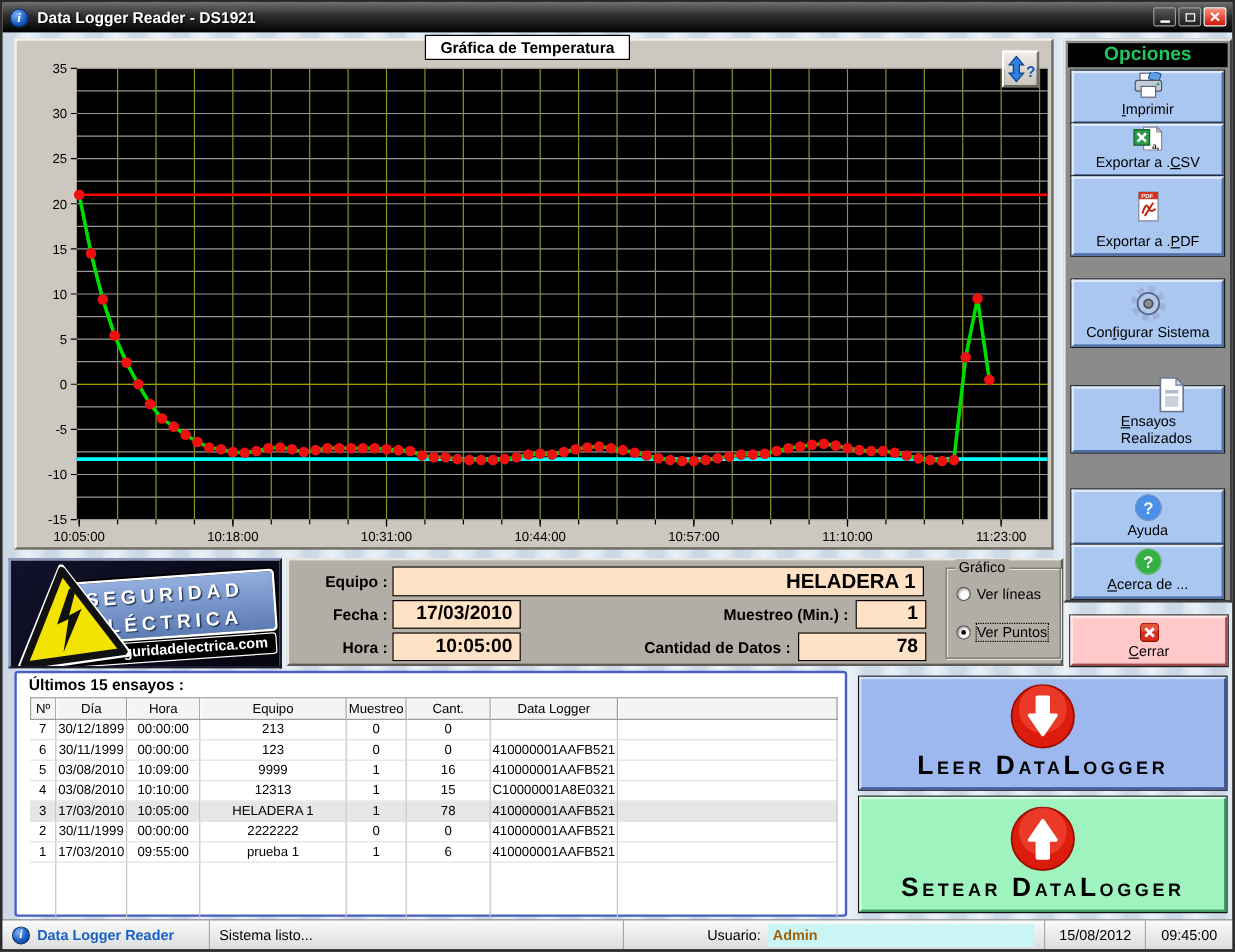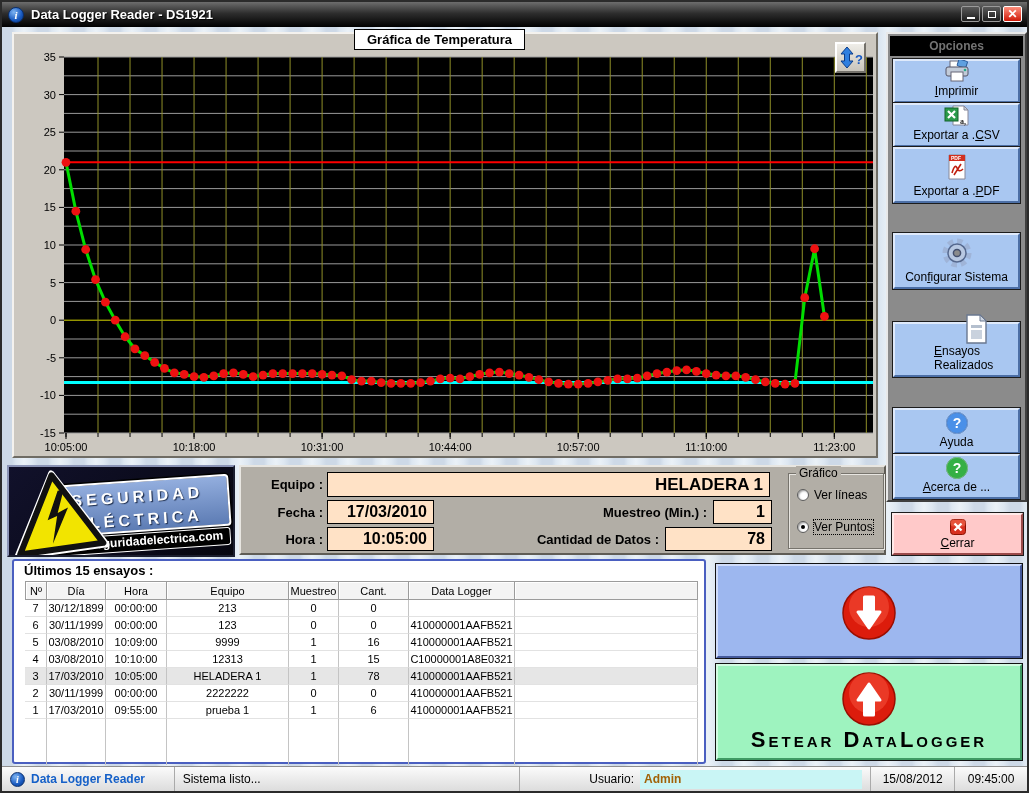--- a/index.html
+++ b/index.html
@@ -51,21 +51,21 @@
     border:2px solid; border-color:#fff #73706a #73706a #fff;
     display:flex; align-items:center; justify-content:center;
   }
   
   .options-panel {
     position:absolute; left:884px; top:30px; width:141px; height:470px;
     background:#8b8b8b; border:2px solid; border-color:#e9e9e9 #3f3f3f #3f3f3f #e9e9e9;
   }
   .options-header {
     position:absolute; left:2px; top:2px; right:2px; height:20px; background:#000;
-    color:#737373; font-weight:bold; font-size:12px; text-align:center; line-height:20px;
+    color:#22c55e; font-weight:bold; font-size:16px; text-align:center; line-height:20px;
   }
   .opt-btn {
     position:absolute; left:5px; width:127px; background:#a9c7f1;
     border:2px solid; border-color:#dfeafb #4c6fa6 #4c6fa6 #dfeafb;
     box-shadow:0 0 0 1px #1c1c1c;
     display:flex; flex-direction:column; align-items:center; justify-content:flex-end;
     font-size:12px; color:#000; padding-bottom:3px; cursor:default;
   }
   .opt-btn .oicon { flex:1; display:flex; align-items:center; justify-content:center; }
   
@@ -423,21 +423,21 @@
           <path d="M9 1 H20 L24 5 V20 H9 Z" fill="#fff" stroke="#889"></path>
           <path d="M20 1 L24 5 H20 Z" fill="#ccd4e0" stroke="#889"></path>
           <rect x="1" y="3" width="13" height="13" fill="#2a9a4a" stroke="#14622a"></rect>
           <path d="M4 6 L11 13 M11 6 L4 13" stroke="#fff" stroke-width="2.2"></path>
           <text x="16" y="19" font-size="8" font-weight="bold" fill="#222" font-family="Liberation Serif, serif">a,</text>
         </svg>
       </div>
       <span>Exportar a .<u>C</u>SV</span>
     </div>
 
-    <div class="opt-btn" style="top:113px;height:56px;">
+    <div class="opt-btn" style="top:113px;height:66px;">
       <div class="oicon">
         <svg width="24" height="26" viewBox="0 0 24 26">
           <path d="M4 1 H20 V25 H4 Z" fill="#fff" stroke="#889"></path>
           <rect x="4" y="1" width="16" height="6" fill="#d23020"></rect>
           <text x="6" y="6" font-size="5" font-weight="bold" fill="#fff" font-family="Liberation Sans, sans-serif">PDF</text>
           <path d="M7 19 Q10 9 12 14 T18 15 M9 21 L16 10" stroke="#c02010" stroke-width="1.6" fill="none"></path>
         </svg>
       </div>
       <span>Exportar a .<u>P</u>DF</span>
     </div>
@@ -638,20 +638,21 @@
   </div>
 
   <div class="big-btn leer">
     <div class="bicon">
       <svg width="56" height="56" viewBox="0 0 56 56">
         <circle cx="28" cy="28" r="26" fill="#dc1c0c" stroke="#9a0e00" stroke-width="1.5"></circle>
         <circle cx="28" cy="22" r="20" fill="#f5523c" opacity="0.55"></circle>
         <path d="M17 27 L28 43 L39 27 H32.5 V12 H23.5 V27 Z" fill="#fff" stroke="#fff" stroke-width="3" stroke-linejoin="round"></path>
       </svg>
     </div>
+    <div class="blabel">Leer DataLogger</div>
   </div>
 
   <div class="big-btn setear">
     <div class="bicon">
       <svg width="56" height="56" viewBox="0 0 56 56">
         <circle cx="28" cy="28" r="26" fill="#dc1c0c" stroke="#9a0e00" stroke-width="1.5"></circle>
         <circle cx="28" cy="22" r="20" fill="#f5523c" opacity="0.55"></circle>
         <path d="M17 29 L28 13 L39 29 H32.5 V44 H23.5 V29 Z" fill="#fff" stroke="#fff" stroke-width="3" stroke-linejoin="round"></path>
       </svg>
     </div>

